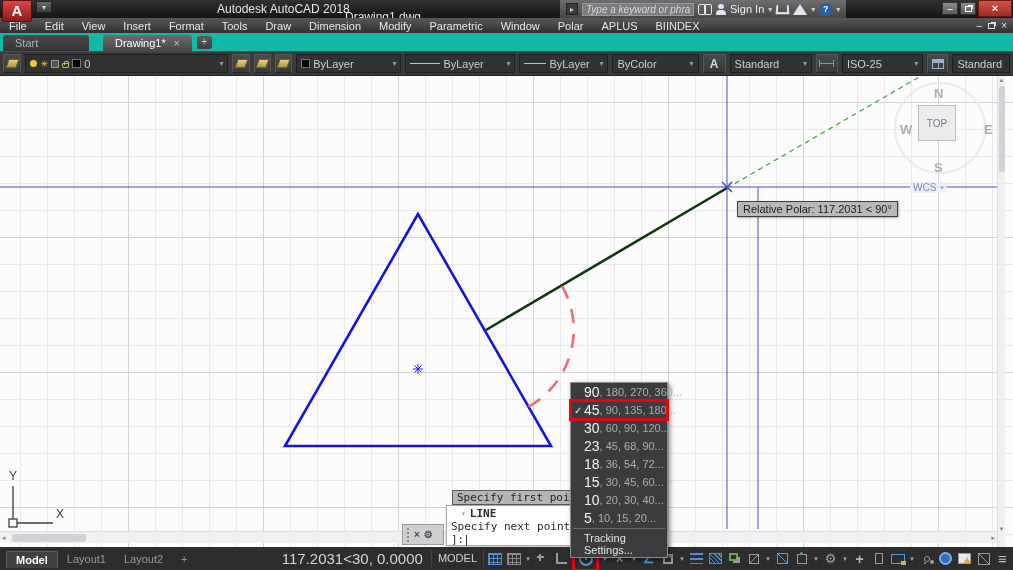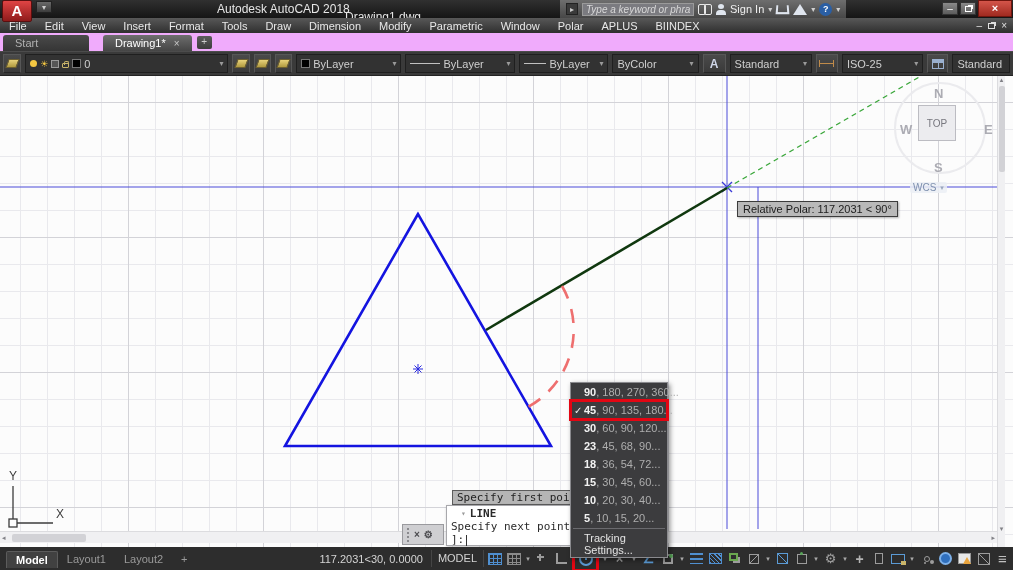--- a/index.html
+++ b/index.html
@@ -44,21 +44,21 @@
         border:1px solid #6e150e; color:#fff; text-align:center; line-height:15px; font-size:11px; font-weight:bold; }
 
   
   #menubar { position:absolute; left:0; top:18px; width:1013px; height:15px;
              background:linear-gradient(#585858,#2f2f2f); display:flex; align-items:center; color:#e8e8e8; }
   .menu-item { padding:0 9px; font-size:11px; cursor:default; }
   #mwc { margin-left:auto; display:flex; gap:6px; padding-right:6px; color:#e0e0e0; font-size:10px; align-items:center;}
   #mwc .rbox { display:inline-block; width:7px; height:6px; border:1px solid #e0e0e0; box-shadow:2px -2px 0 -1px #e0e0e0;}
 
   
-  #filetabs { position:absolute; left:0; top:33px; width:1013px; height:18px; background:#f0abfc; display:flex; align-items:flex-end; }
+  #filetabs { position:absolute; left:0; top:33px; width:1013px; height:18px; background:#14b8a6; display:flex; align-items:flex-end; }
   .ftab { height:16px; display:flex; align-items:center; padding:0 12px; font-size:11px; border-radius:3px 3px 0 0; margin-left:3px;}
   .ftab.inactive { background:linear-gradient(#4a4a4a,#353535); color:#b0b0b0; width:86px; }
   .ftab.active { background:linear-gradient(#6e6e6e,#454545); color:#fff; margin-left:14px; gap:8px;}
   .ftab .x { color:#c8c8c8; font-size:10px; }
   #newtab { width:15px; height:13px; background:linear-gradient(#5c5c5c,#3c3c3c); border-radius:2px; color:#ccc;
             text-align:center; line-height:12px; margin-left:5px; margin-bottom:2px; font-size:10px;}
 
   
   #toolbar { position:absolute; left:0; top:51px; width:1013px; height:25px; background:#3a3a3a;
              border-top:1px solid #4c4c4c; border-bottom:1px solid #242424;
@@ -127,32 +127,32 @@
                 font-family:"DejaVu Sans Mono",monospace; font-size:11px; color:#2a2a2a; padding:1px 4px; box-shadow:1px 1px 3px rgba(0,0,0,.25);}
   #cmd-line1 { display:flex; align-items:center; gap:4px; font-weight:bold; padding-left:10px;}
   #cmd-line1 .dd { color:#9a9a9a; font-size:8px; font-weight:normal;}
   #cmd-cursor { display:inline-block; width:1px; height:11px; background:#333; vertical-align:middle; margin-left:2px;}
 
   
   #context-menu { position:absolute; left:570px; top:382px; width:98px; background:#3c3c3e; border:1px solid #8a8a8e;
                   box-shadow:2px 2px 5px rgba(0,0,0,.45); z-index:60; }
   .cm-item { height:18px; display:flex; align-items:center; padding:0 4px 0 3px; position:relative; cursor:default;}
   .cm-check { width:10px; color:#f0f0f0; font-size:10px; flex:0 0 10px;}
-  .cm-lead { color:#f2f2f2; font-weight:bold; font-size:11px; }
+  .cm-lead { color:#f2f2f2; font-weight:normal; font-size:14px; }
   .cm-rest { color:#aeaeae; font-size:11px; white-space:nowrap; }
   .cm-item.selected { outline:3px solid #e30613; outline-offset:-1px; z-index:2; }
   #cm-sep { border-top:1px solid #6a6a6e; margin:1px 2px; }
   #cm-settings { height:27px; display:flex; align-items:center; padding:0 4px 0 13px; color:#e4e4e4; font-size:11px; }
 
   
   #statusbar { position:absolute; left:0; top:547px; width:1013px; height:23px; background:#2d2d2d;
                display:flex; align-items:center; color:#cfcfcf; }
   .ltab { height:17px; display:flex; align-items:center; padding:0 9px; font-size:11px; color:#9a9a9a; margin-top:1px; }
   .ltab.active { background:#414141; border:1px solid #5c5c5c; border-bottom:none; color:#fff; font-weight:bold; border-radius:2px 2px 0 0;}
-  #coords { margin-left:auto; font-size:11px; color:#d4d4d4; padding-right:8px; white-space:nowrap;}
+  #coords { margin-left:auto; font-size:15px; color:#d4d4d4; padding-right:8px; white-space:nowrap;}
   #space-btn { font-size:11px; color:#d4d4d4; padding:0 6px; border-left:1px solid #454545; border-right:1px solid #454545; height:17px; line-height:17px;}
   .sb { display:flex; align-items:center; gap:2px; padding:0 2px;}
   .sbtn { height:19px; min-width:17px; display:flex; align-items:center; justify-content:center; }
   .dd8 { color:#a8a8a8; font-size:7px; width:8px; text-align:center;}
   .ig { width:14px; height:12px; border:1px solid #4f8fd0;
         background:repeating-linear-gradient(to right,#4f8fd0 0 1px,transparent 1px 4px),
                    repeating-linear-gradient(to bottom,#4f8fd0 0 1px,transparent 1px 4px); }
   .ig.gray { border-color:#8b8b8b;
         background:repeating-linear-gradient(to right,#8b8b8b 0 1px,transparent 1px 4px),
                    repeating-linear-gradient(to bottom,#8b8b8b 0 1px,transparent 1px 4px); }

